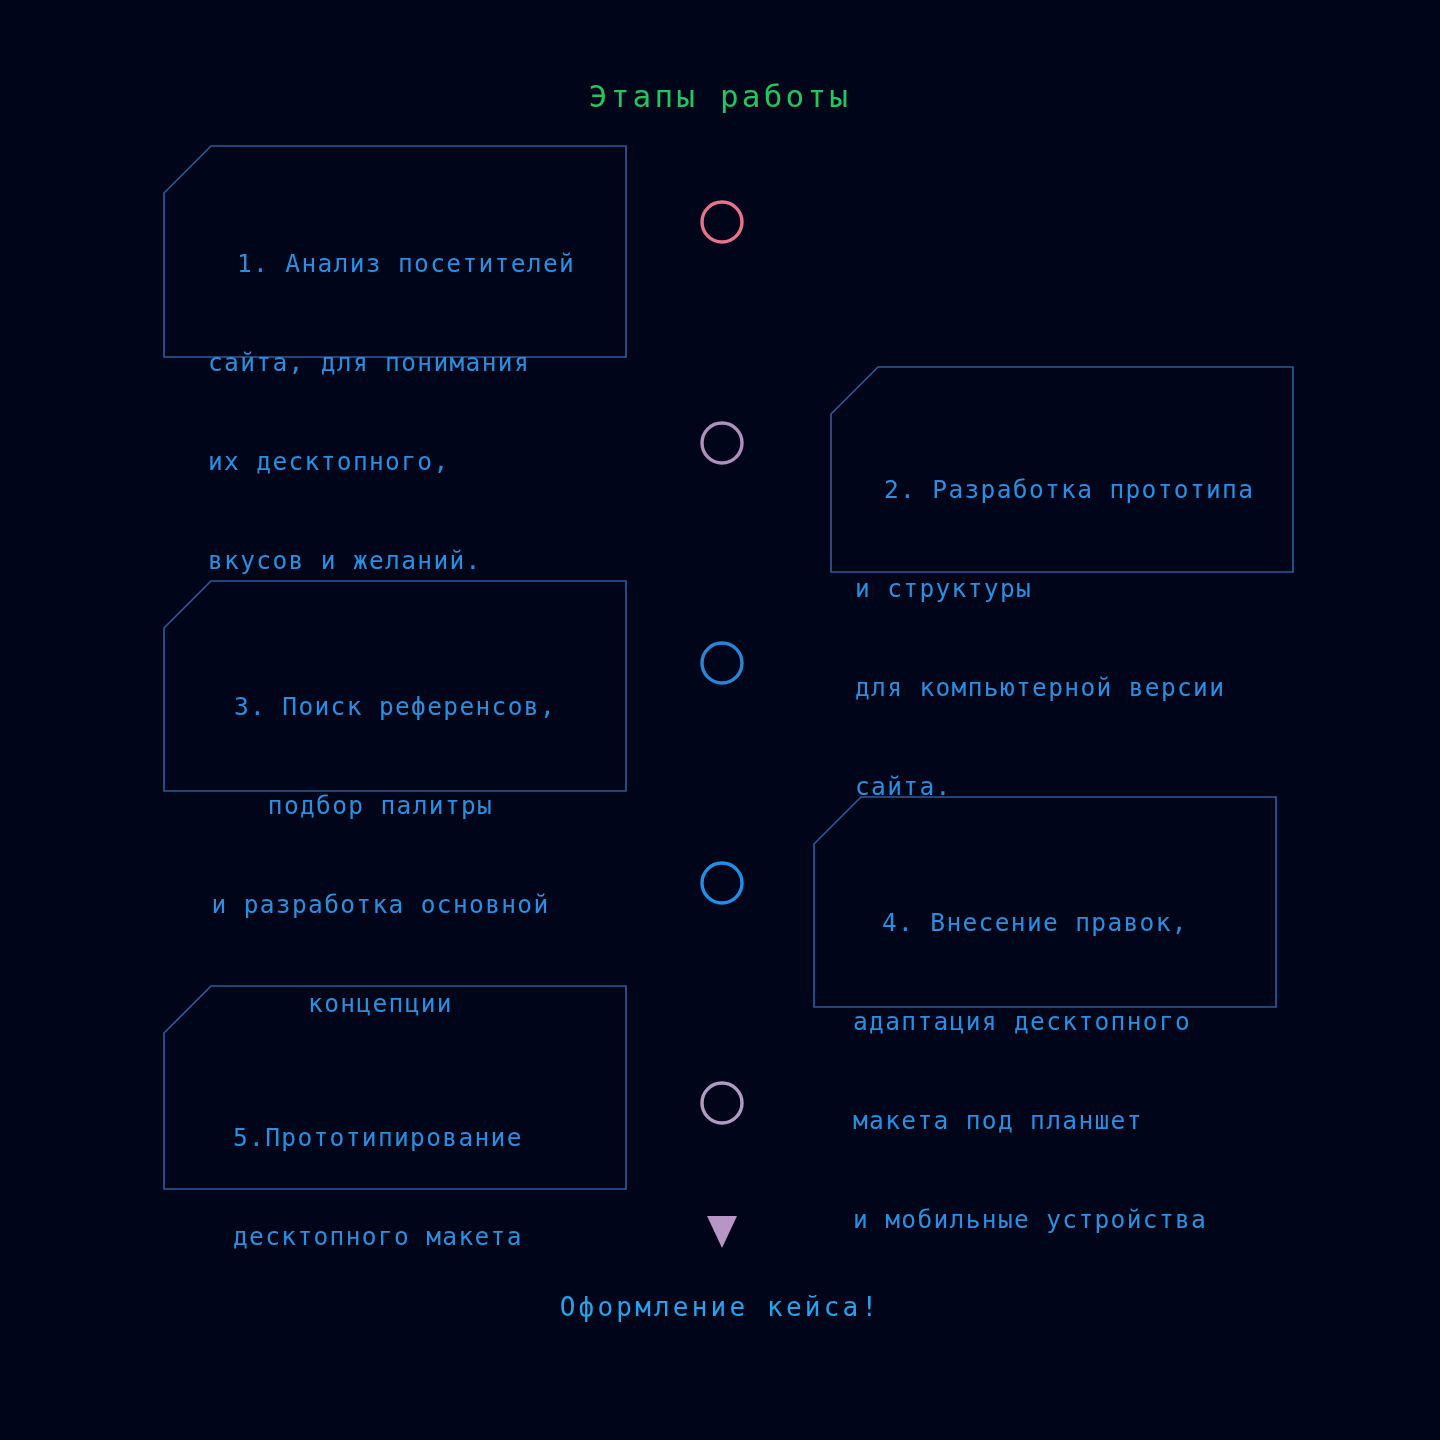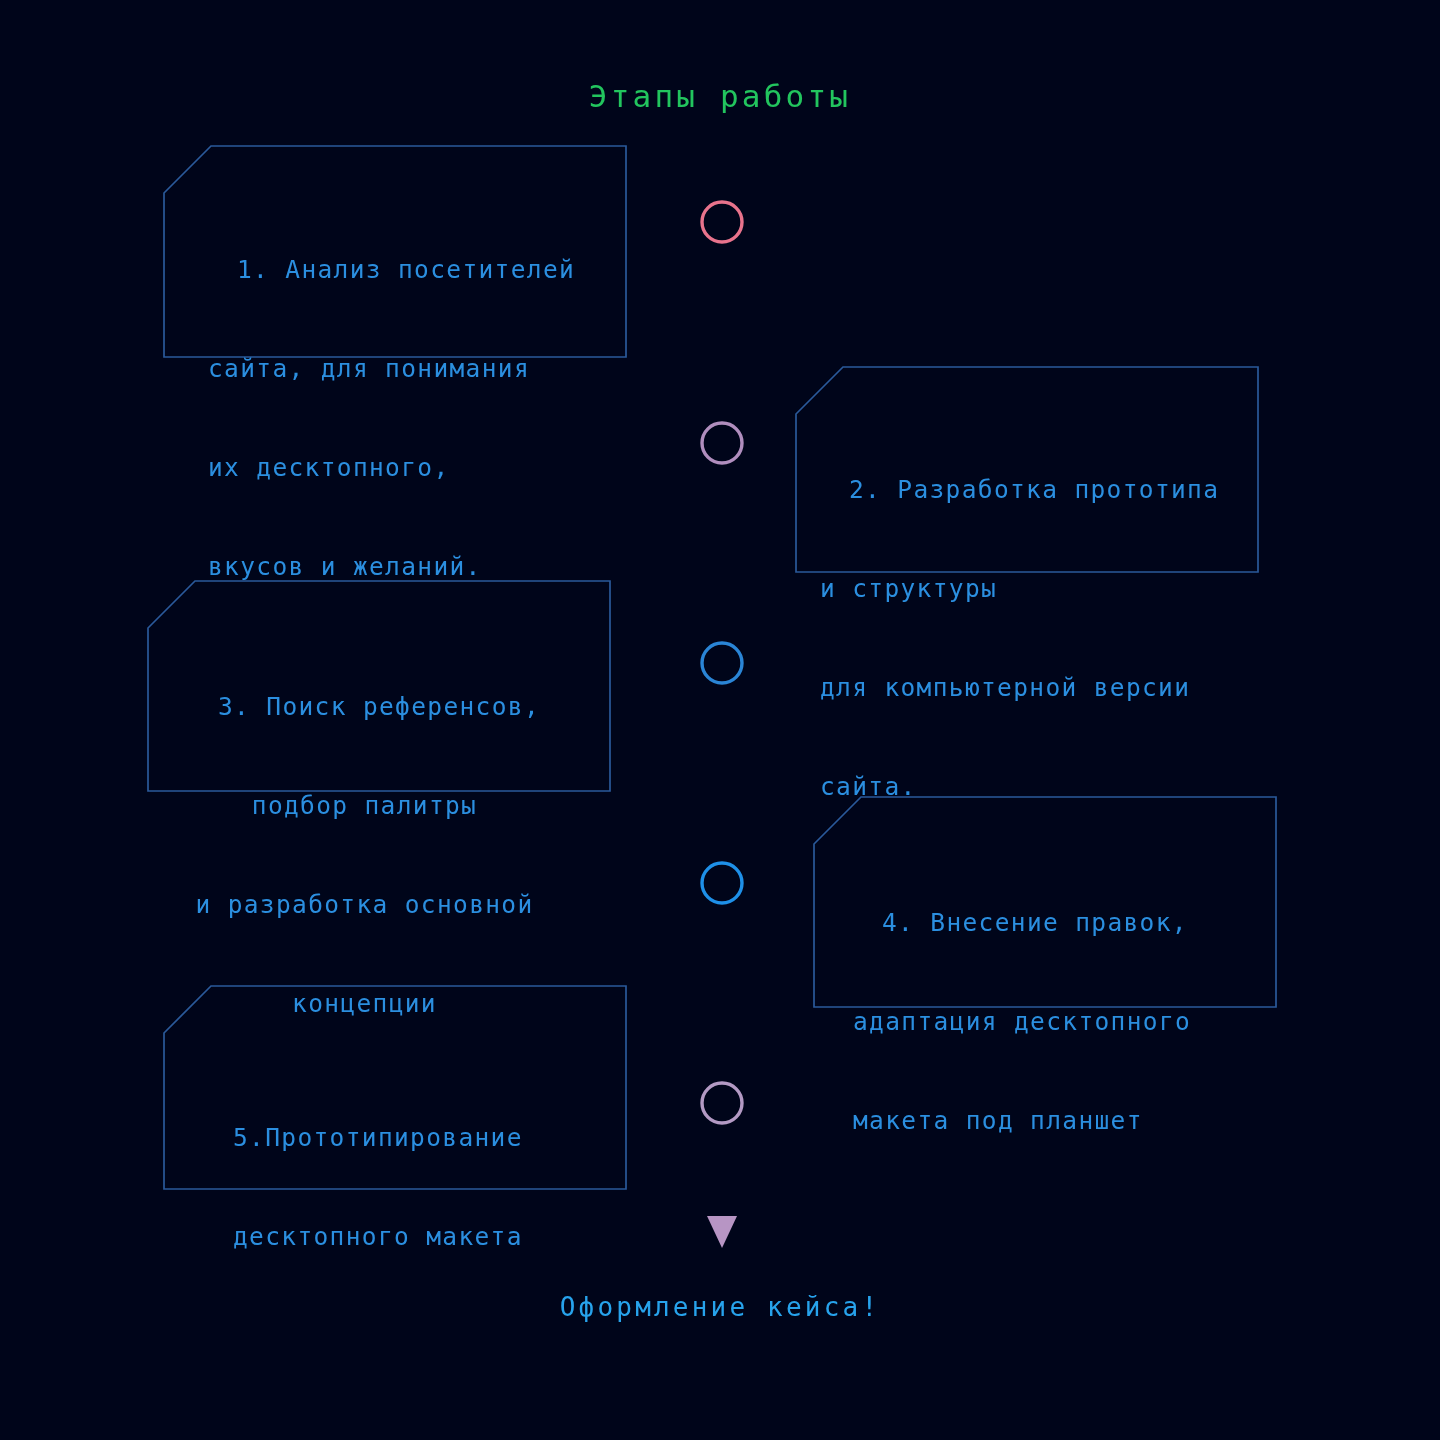--- a/index.html
+++ b/index.html
@@ -88,60 +88,61 @@
       <circle cx="62" cy="923" r="20" fill="#00051a" stroke="#b39ac4" stroke-width="3.4"></circle>
 
       <polygon points="62,1068 47,1036 77,1036" fill="#b795c4"></polygon>
     </svg>
   </div>
 
   <div class="card" style="left:163px;top:145px;width:464px;height:213px;">
     <svg width="464" height="213" viewBox="0 0 464 213" xmlns="http://www.w3.org/2000/svg">
       <polygon points="48,1 463,1 463,212 1,212 1,48" fill="none" stroke="#2a5a9a" stroke-width="1.7"></polygon>
     </svg>
-    <div class="txt" style="left:45px;top:42px;">
+    <div class="txt" style="left:45px;top:36px;">
       <span class="ln indent">1. Анализ посетителей</span>
       <span class="ln">сайта, для понимания</span>
       <span class="ln">их десктопного,</span>
       <span class="ln">вкусов и желаний.</span>
     </div>
   </div>
 
-  <div class="card" style="left:795px;top:366px;width:464px;height:265px;">
+  <div class="card" style="left:830px;top:366px;width:464px;height:265px;">
     <svg width="464" height="207" viewBox="0 0 464 207" xmlns="http://www.w3.org/2000/svg">
       <polygon points="48,1 463,1 463,206 1,206 1,48" fill="none" stroke="#2a5a9a" stroke-width="1.7"></polygon>
     </svg>
     <div class="txt" style="left:25px;top:41px;">
       <span class="ln indent">2. Разработка прототипа</span>
       <span class="ln">и структуры</span>
       <span class="ln">для компьютерной версии</span>
       <span class="ln">сайта.</span>
     </div>
   </div>
 
-  <div class="card" style="left:147px;top:580px;width:368px;height:212px;text-align:center;">
+  <div class="card" style="left:163px;top:580px;width:368px;height:212px;text-align:center;">
     <svg width="464" height="212" viewBox="0 0 464 212" xmlns="http://www.w3.org/2000/svg">
       <polygon points="48,1 463,1 463,211 1,211 1,48" fill="none" stroke="#2a5a9a" stroke-width="1.7"></polygon>
     </svg>
     <div class="txt" style="left:42px;top:44px;">
       <span class="ln indent">3. Поиск референсов,</span>
       <span class="ln">подбор палитры</span>
       <span class="ln">и разработка основной</span>
       <span class="ln">концепции</span>
     </div>
   </div>
 
   <div class="card" style="left:813px;top:796px;width:444px;height:212px;">
     <svg width="464" height="212" viewBox="0 0 464 212" xmlns="http://www.w3.org/2000/svg">
       <polygon points="48,1 463,1 463,211 1,211 1,48" fill="none" stroke="#2a5a9a" stroke-width="1.7"></polygon>
     </svg>
     <div class="txt" style="left:40px;top:44px;">
       <span class="ln indent">4. Внесение правок,</span>
       <span class="ln">адаптация десктопного</span>
       <span class="ln">макета под планшет</span>
+      <span class="ln">и мобильные устройства</span>
     </div>
   </div>
 
   <div class="card" style="left:163px;top:985px;width:464px;height:205px;">
     <svg width="464" height="205" viewBox="0 0 464 205" xmlns="http://www.w3.org/2000/svg">
       <polygon points="48,1 463,1 463,204 1,204 1,48" fill="none" stroke="#2a5a9a" stroke-width="1.7"></polygon>
     </svg>
     <div class="txt" style="left:70px;top:70px;text-align:center;">
       <span class="ln">5.Прототипирование</span>
       <span class="ln">десктопного макета</span>

